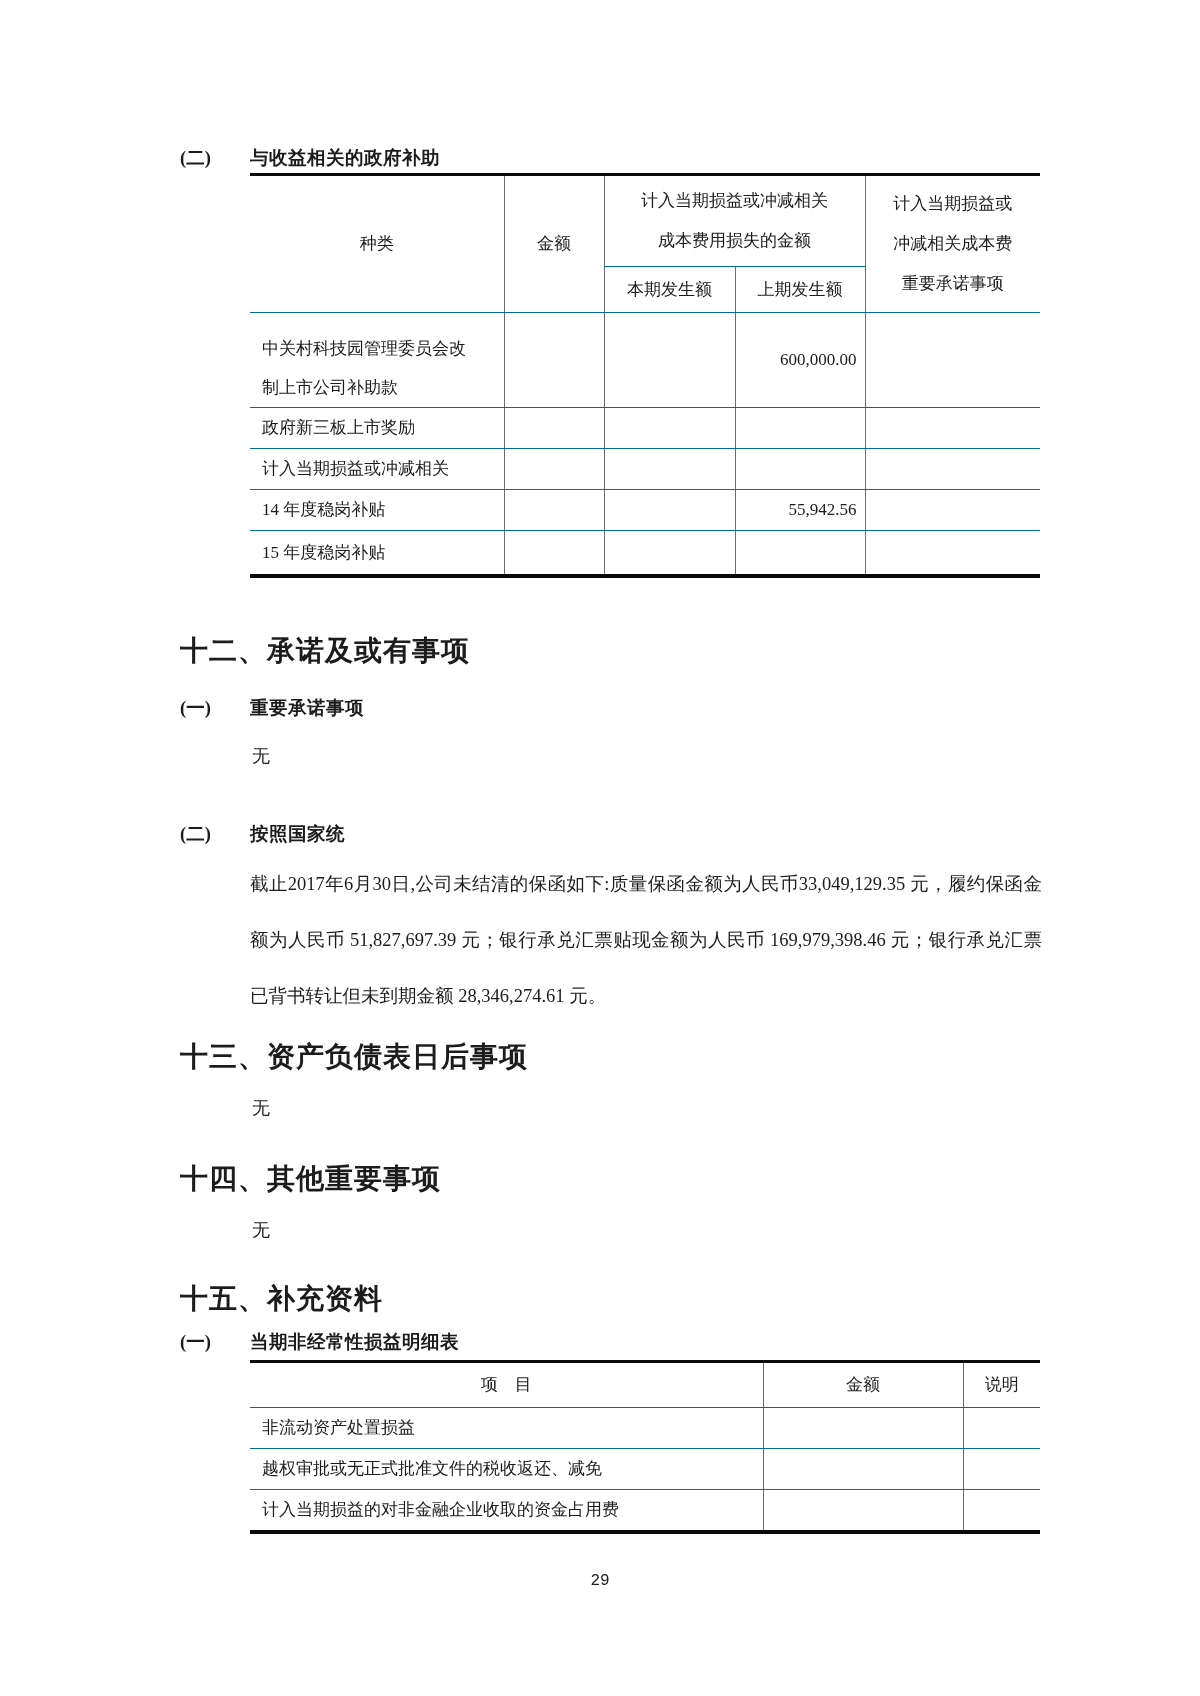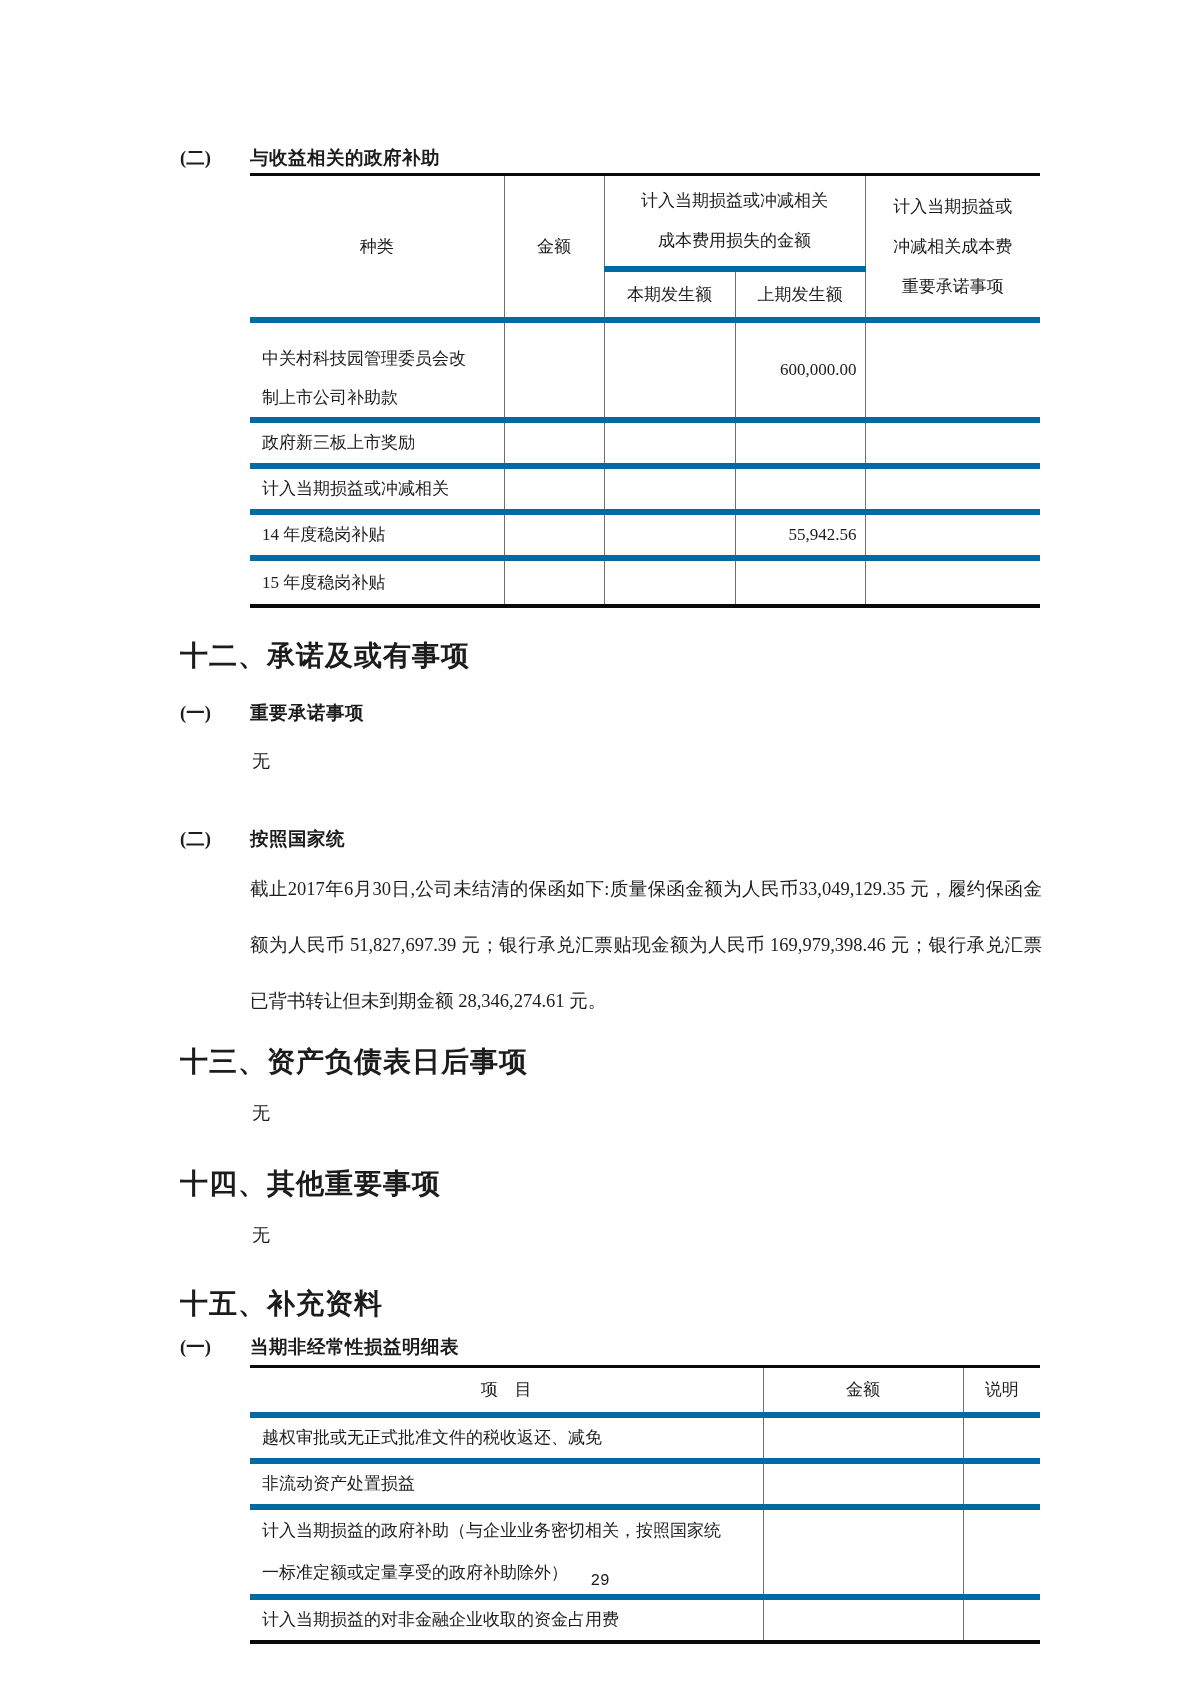--- a/index.html
+++ b/index.html
@@ -31,21 +31,21 @@
   }
 
   table{border-collapse:collapse;table-layout:fixed;}
   .tbl{margin-left:70px;width:790px;
        border-top:3px solid #0a0a0a;border-bottom:4px solid #0a0a0a;}
   .tbl th,.tbl td{
     font-weight:normal;font-size:17px;line-height:40px;
     padding:0;vertical-align:middle;overflow:hidden;
   }
   .vline{border-left:1px solid #6e6e6e;}
-  .hline{border-bottom:6px solid #0369a1;}
+  .hline{border-bottom:1px solid #0369a1;}
 
   
   .t1 .hdr-main{height:90px;text-align:center;}
   .t1 .hdr-sub{height:45px;text-align:center;}
   .t1 td{height:40px;}
   .t1 .cell-name{text-align:left;padding-left:12px;}
   .t1 .cell-num{text-align:right;padding-right:8px;}
   .t1 .two-line td{height:77px;}
   .t1 .two-line .cell-name{line-height:39px;padding-top:16px;}
   .t1 .last-row td{height:43px;}
@@ -136,21 +136,21 @@
         <tr class="last-row">
           <td class="cell-name">15 年度稳岗补贴</td>
           <td class="vline cell-num"></td>
           <td class="vline cell-num"></td>
           <td class="vline cell-num"></td>
           <td class="vline"></td>
         </tr>
       </tbody>
     </table>
 
-    <div class="sechead" style="margin-top:29px;">
+    <div class="sechead" style="margin-top:54px;">
       <span>十二、</span><span>承诺及或有事项</span>
     </div>
 
     <div class="subhead" style="margin-top:26px;">
       <span class="num">(一)</span>
       <span class="ttl">重要承诺事项</span>
     </div>
     <div class="none-text" style="margin-top:24px;">无</div>
 
     <div class="subhead" style="margin-top:54px;">
@@ -186,34 +186,26 @@
       </colgroup>
       <thead>
         <tr>
           <th class="hline">项　目</th>
           <th class="vline hline">金额</th>
           <th class="vline hline">说明</th>
         </tr>
       </thead>
       <tbody>
         <tr>
+          <td class="hline">非流动资产处置损益</td>
+          <td class="vline hline"></td>
+          <td class="vline hline"></td>
+        </tr>
+        <tr>
           <td class="hline">越权审批或无正式批准文件的税收返还、减免</td>
-          <td class="vline hline"></td>
-          <td class="vline hline"></td>
-        </tr>
-        <tr>
-          <td class="hline">非流动资产处置损益</td>
-          <td class="vline hline"></td>
-          <td class="vline hline"></td>
-        </tr>
-        <tr class="row-tall">
-          <td class="hline">
-            <div>计入当期损益的政府补助（与企业业务密切相关，按照国家统</div>
-            <div>一标准定额或定量享受的政府补助除外）</div>
-          </td>
           <td class="vline hline"></td>
           <td class="vline hline"></td>
         </tr>
         <tr class="last-row">
           <td>计入当期损益的对非金融企业收取的资金占用费</td>
           <td class="vline"></td>
           <td class="vline"></td>
         </tr>
       </tbody>
     </table>

